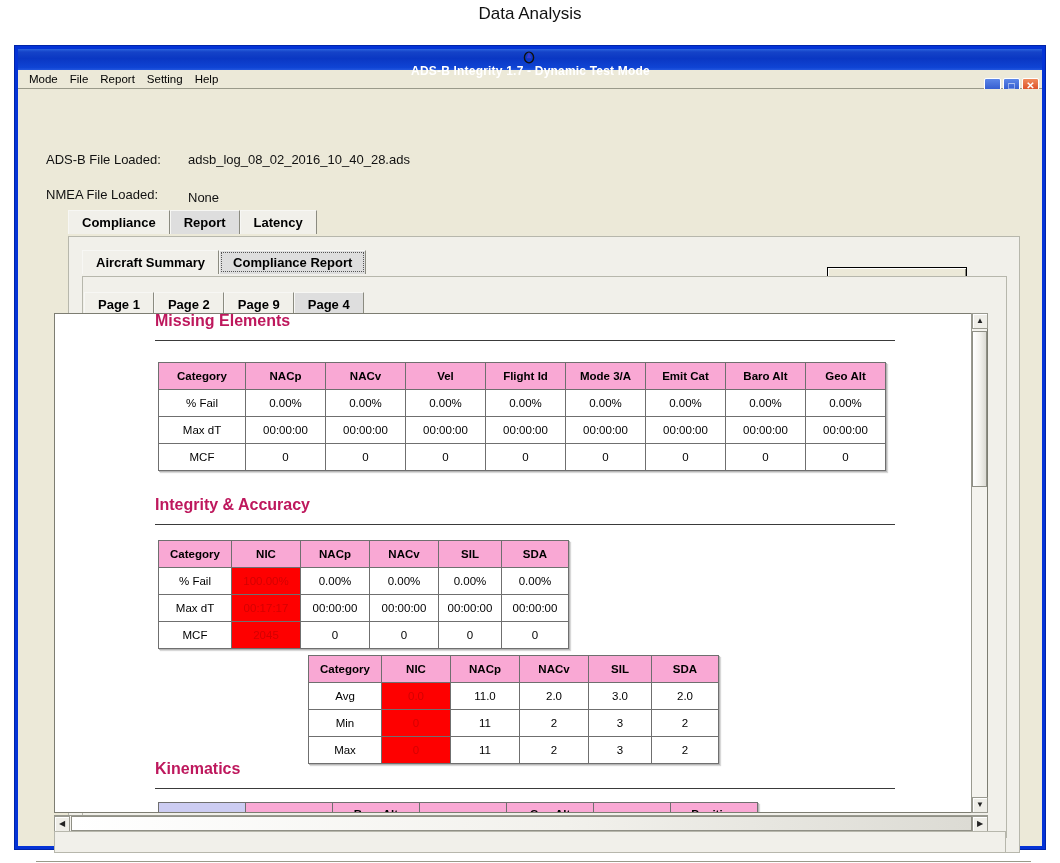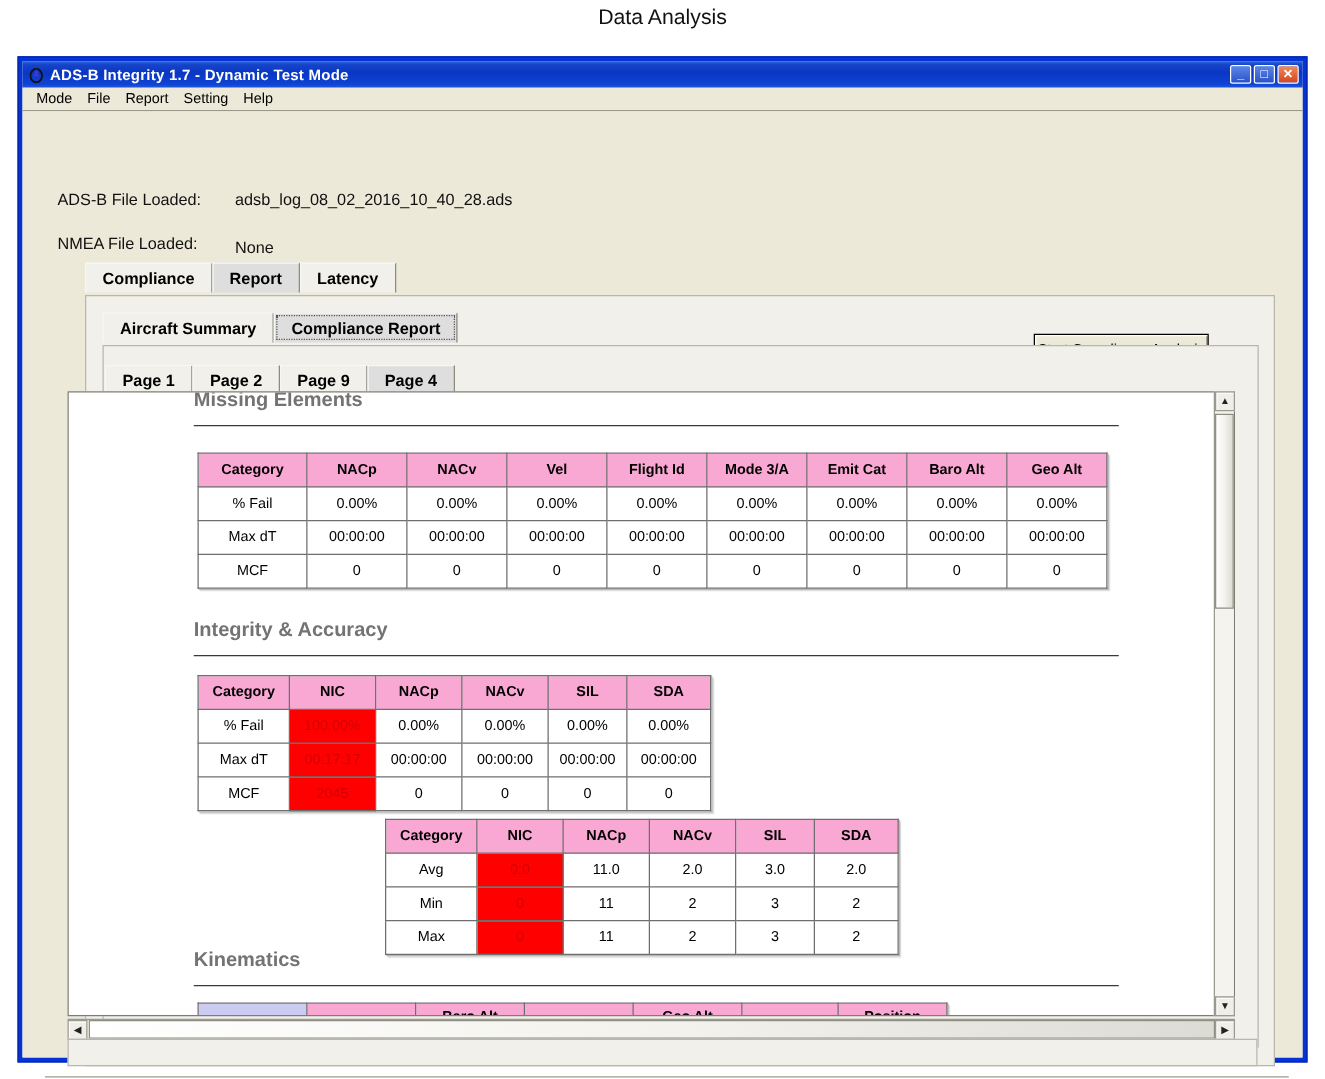--- a/index.html
+++ b/index.html
@@ -34,20 +34,21 @@
     background: #ece9d8;
     box-sizing: border-box;
   }
   .titlebar {
     position: relative;
     height: 21px;
     background: linear-gradient(to bottom, #2a63dd 0%, #1543c8 14%, #0a37c3 45%, #0f44d4 88%, #2256de 100%);
     display: flex; align-items: center;
     padding: 0 2px 0 3px;
     box-sizing: border-box;
+    flex-direction: column;
   }
   .title-icon {
     width: 15px; height: 15px; margin-right: 4px;
     flex: 0 0 auto;
     display: flex; align-items: center; justify-content: center;
   }
   .title-text {
     color: #fff; font-size: 12px; font-weight: bold;
     white-space: nowrap; letter-spacing: 0.2px;
     font-family: "Liberation Sans", sans-serif;
@@ -149,21 +150,21 @@
     box-sizing: border-box;
     overflow: hidden;
   }
   .reportcanvas {
     position: absolute; left: 0; top: 0;
     width: 920px; height: 100%;
   }
 
   .sec-title {
     position: absolute;
-    font-size: 16px; font-weight: bold; color: #737373;
+    font-size: 16px; font-weight: bold; color: #be185d;
     font-family: "Liberation Sans", sans-serif;
     white-space: nowrap;
   }
   .sec-rule {
     position: absolute;
     height: 0; border-top: 1px solid #3a3a3a;
   }
 
   table.rpt {
     position: absolute;

